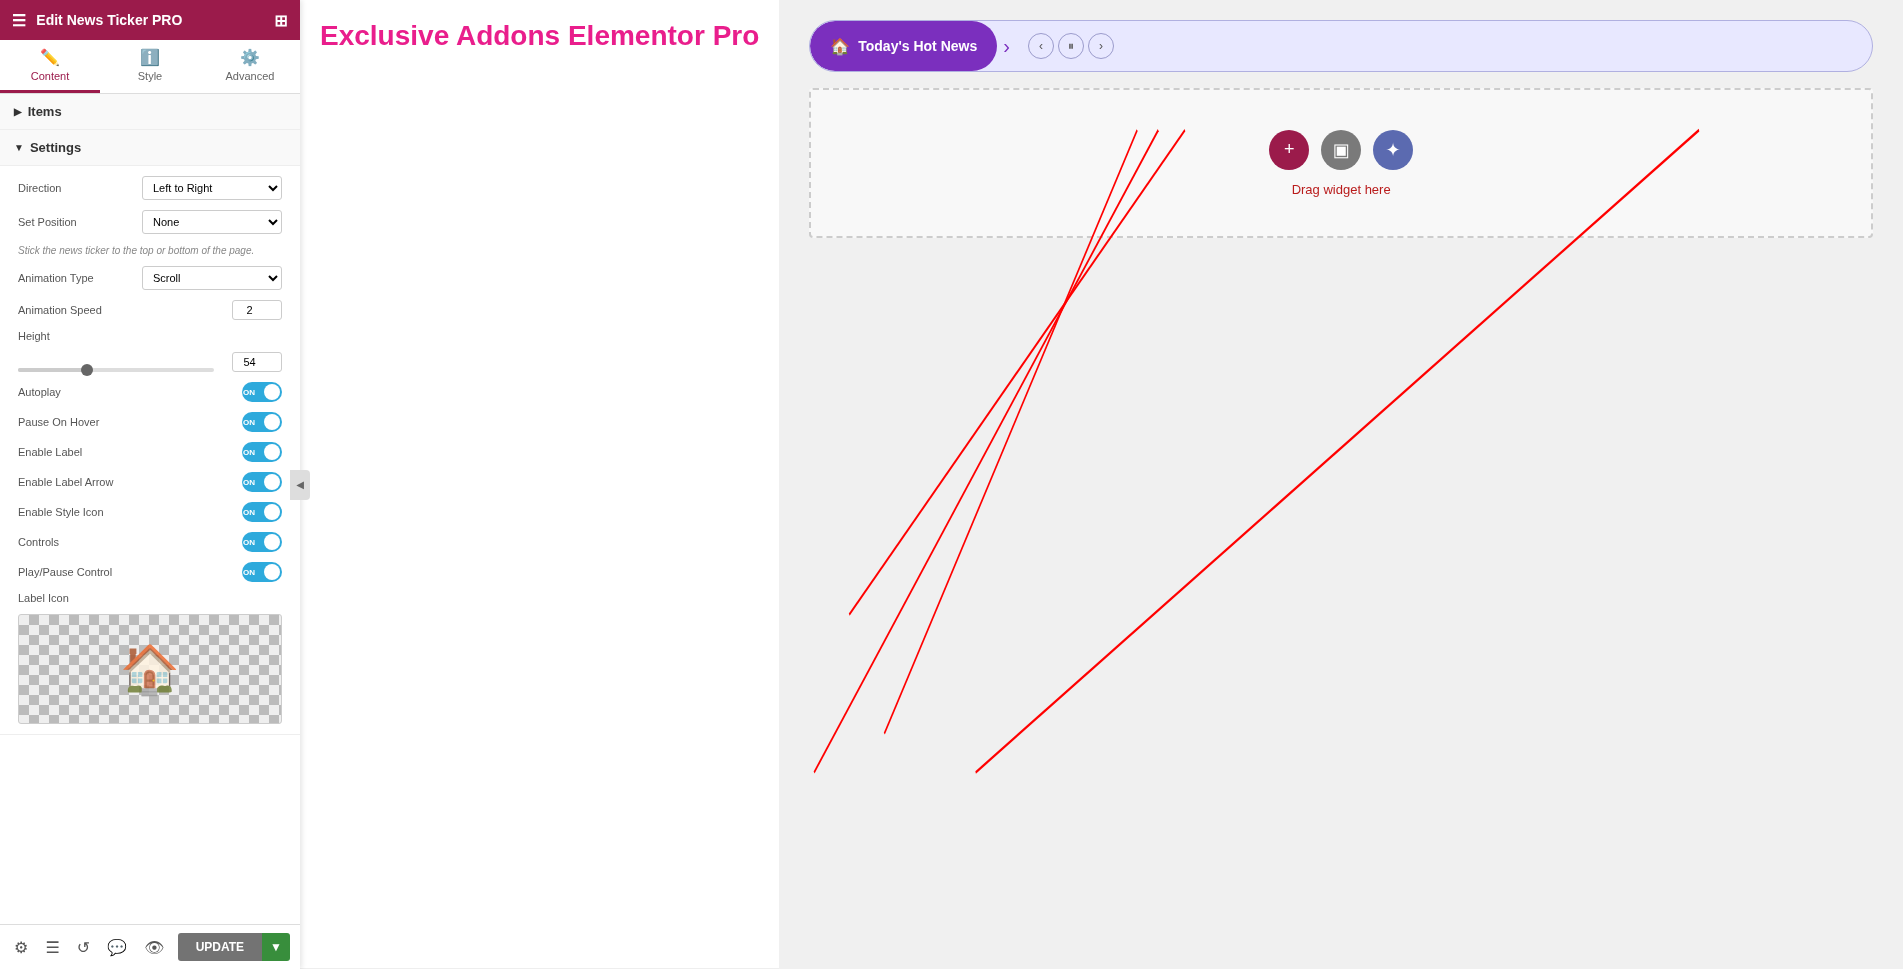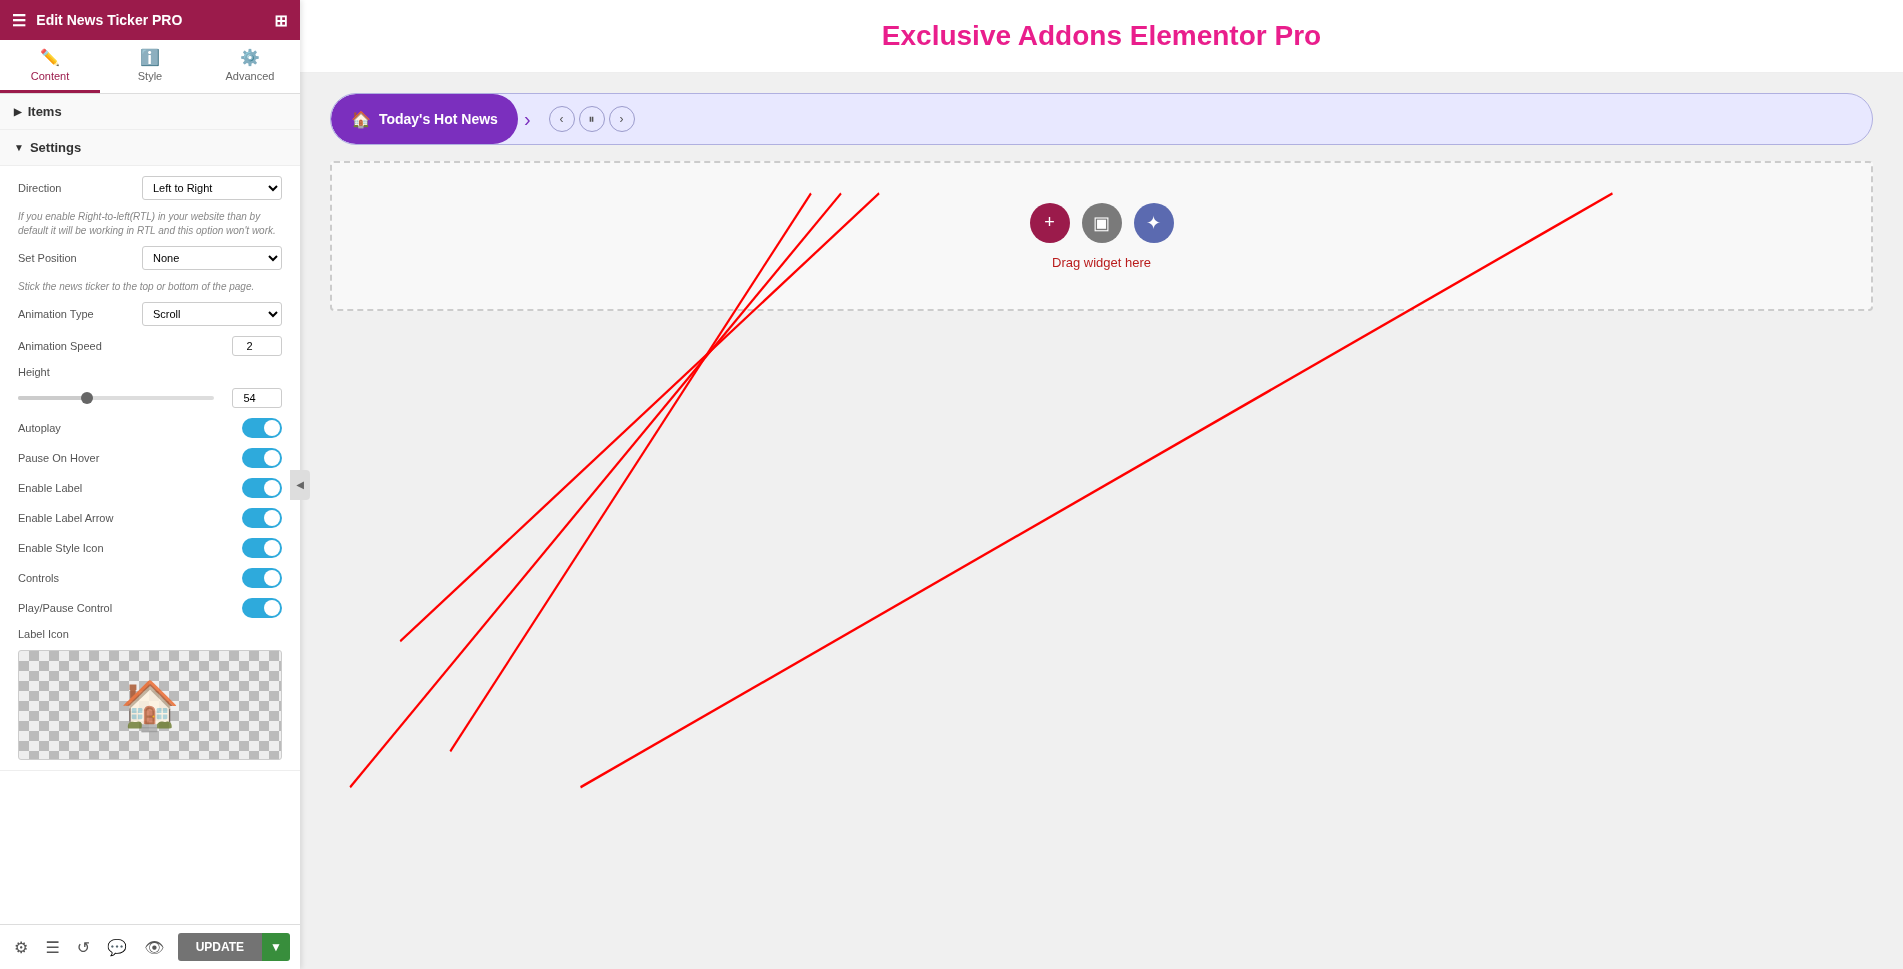--- a/index.html
+++ b/index.html
@@ -137,21 +137,21 @@
       border: 1px solid #ccc;
       border-radius: 3px;
       padding: 3px 5px;
       font-size: 11px;
       text-align: center;
     }
 
     
     .slider-row {
       display: flex;
-      align-items: center;
+      align-items: flex-end;
       gap: 18px;
       margin-bottom: 10px;
     }
 
     .slider-track {
       flex: 1;
       height: 4px;
       background: #ddd;
       border-radius: 2px;
       position: relative;
@@ -203,21 +203,21 @@
 
     .toggle-label {
       position: absolute;
       font-size: 8px;
       font-weight: bold;
       top: 50%;
       transform: translateY(-50%);
       color: #fff;
     }
 
-    .toggle-switch.on .toggle-on-label { left: 1px; margin-top: 12px; }
+    .toggle-switch.on .toggle-on-label { left: 1px; }
 
     
     .icon-preview {
       background: repeating-conic-gradient(#bbb 0% 25%, #eee 0% 50%) 0 0 / 20px 20px;
       border: 1px solid #ccc;
       border-radius: 3px;
       height: 110px;
       display: flex;
       align-items: center;
       justify-content: center;
@@ -267,21 +267,21 @@
       border-radius: 0 3px 3px 0;
       padding: 7px 8px;
       font-size: 12px;
       cursor: pointer;
     }
 
     
     .main-content {
       flex: 1;
       display: flex;
-      flex-direction: column;
+      flex-direction: row;
       overflow: hidden;
       position: relative;
     }
 
     
     .page-title {
       text-align: center;
       padding: 20px;
       font-size: 28px;
       font-weight: 700;
@@ -486,21 +486,20 @@
 
       <div class="form-row">
         <span class="form-label">Direction</span>
         <div class="form-control-wrap">
           <select class="form-select">
             <option>Left to Right</option>
             <option>Right to Left</option>
           </select>
         </div>
       </div>
-      <p class="hint-text">If you enable Right-to-left(RTL) in your website than by default it will be working in RTL and this option won't work.</p>
 
       <div class="form-row">
         <span class="form-label">Set Position</span>
         <div class="form-control-wrap">
           <select class="form-select">
             <option>None</option>
             <option>Top</option>
             <option>Bottom</option>
           </select>
         </div>

